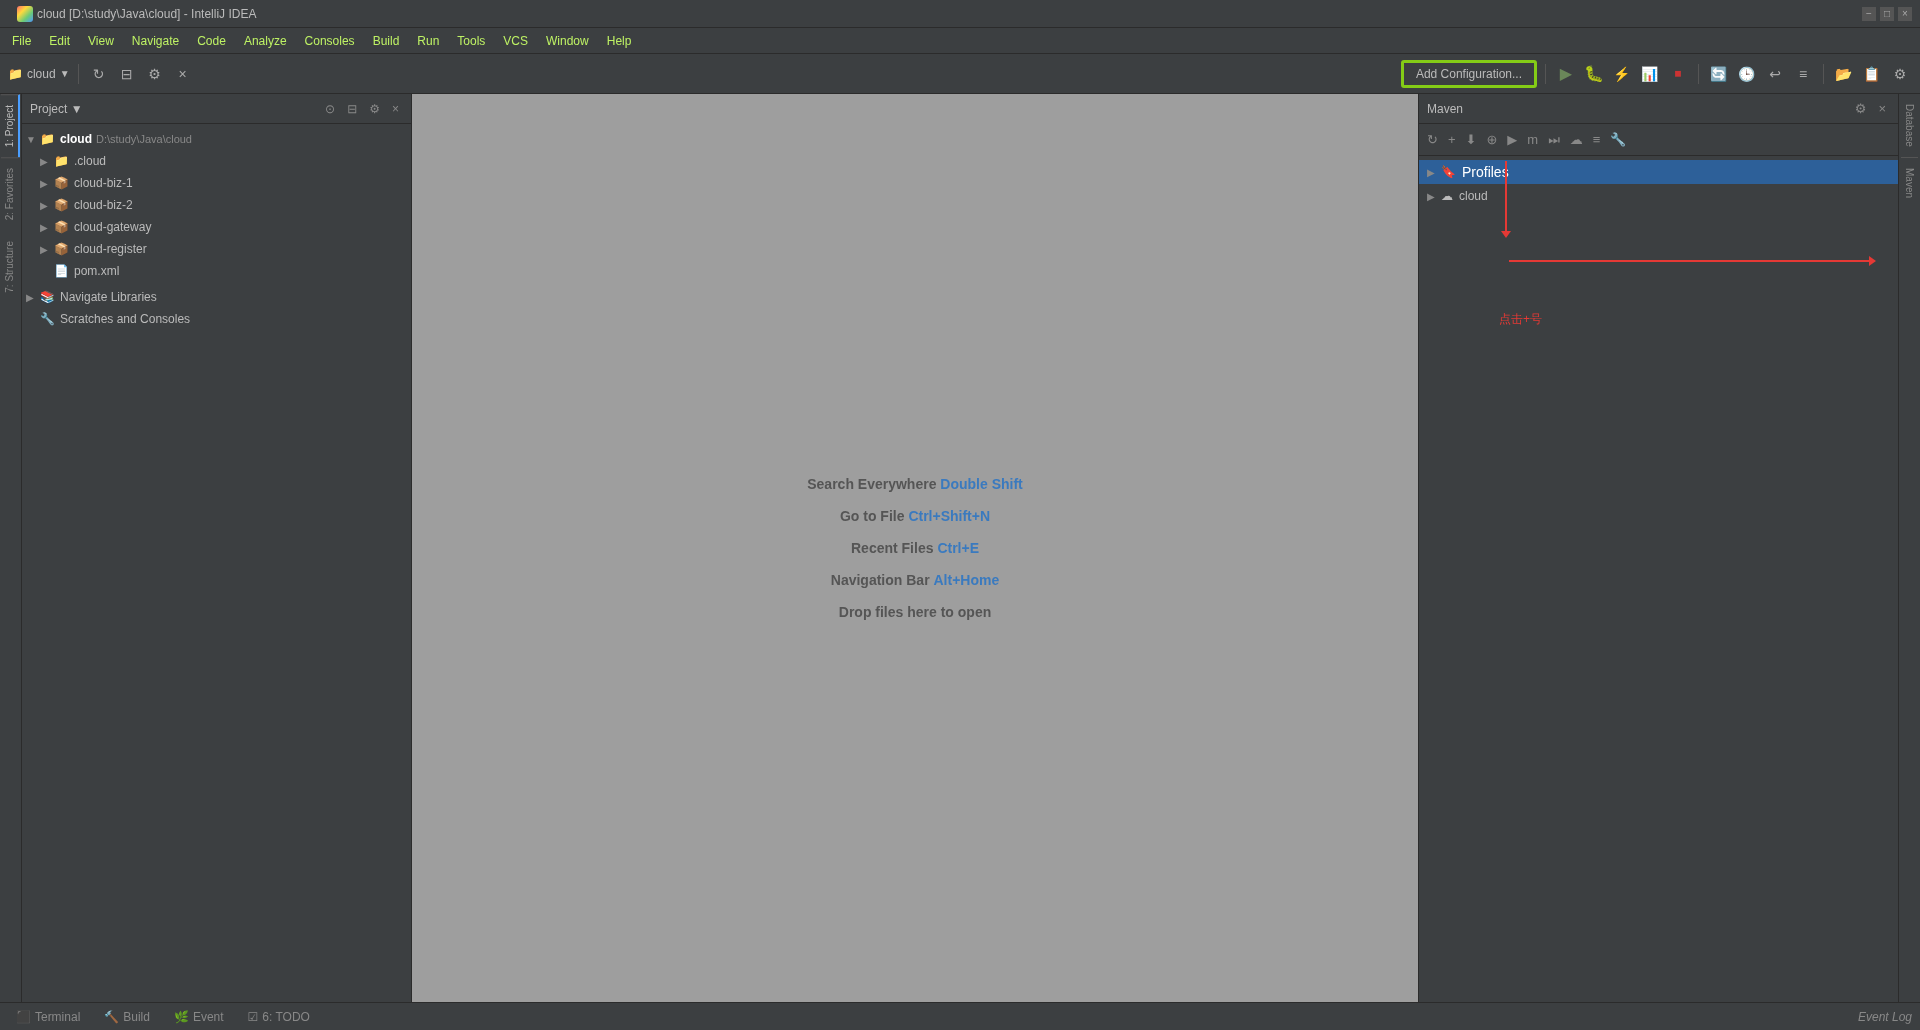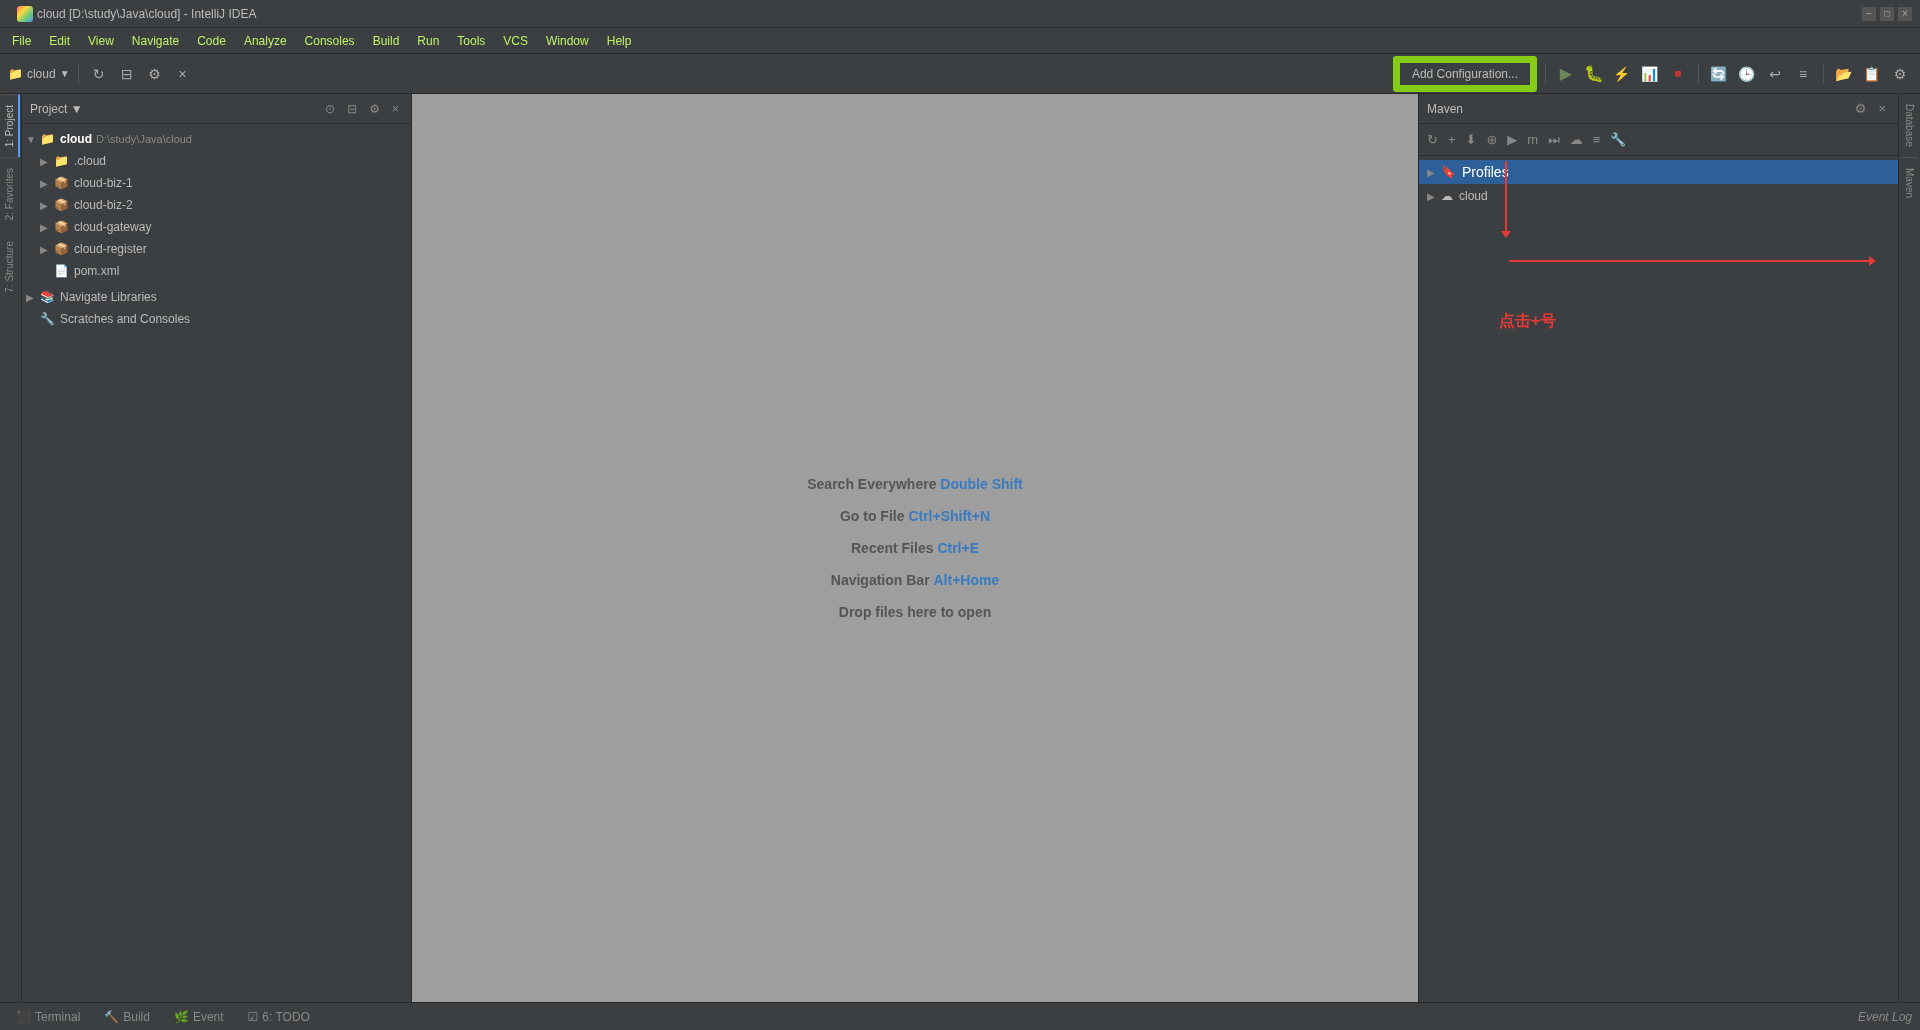--- a/index.html
+++ b/index.html
@@ -39,21 +39,21 @@
       display: flex;
       align-items: center;
       padding: 0 8px;
       border-bottom: 1px solid #2b2b2b;
       gap: 4px;
     }
     .toolbar-project { display: flex; align-items: center; gap: 4px; color: #bbbbbb; font-size: 12px; }
     .toolbar-separator { width: 1px; height: 20px; background: #555; margin: 0 4px; }
     .toolbar-btn { width: 24px; height: 24px; background: transparent; border: none; color: #aaa; cursor: pointer; display: flex; align-items: center; justify-content: center; font-size: 14px; border-radius: 3px; }
     .add-config-btn {
-      border: 7px solid #84cc16;
+      border: 3px solid #84cc16;
       background: #3c3f41;
       color: #bbbbbb;
       padding: 4px 12px;
       font-size: 12px;
       cursor: pointer;
       border-radius: 3px;
       margin-left: auto;
     }
     .run-btn { color: #6a8759; font-size: 16px; }
     .debug-btn { color: #6897bb; font-size: 16px; }
@@ -388,21 +388,21 @@
         <div style="position:absolute;top:5px;left:82px;display:flex;flex-direction:column;align-items:center;">
           <div style="width:2px;height:70px;background:#e53935;"></div>
           <div style="width:0;height:0;border-left:5px solid transparent;border-right:5px solid transparent;border-top:7px solid #e53935;"></div>
         </div>
 
         <div style="position:absolute;top:100px;left:90px;display:flex;align-items:center;">
           <div style="width:360px;height:2px;background:#e53935;"></div>
           <div style="width:0;height:0;border-top:5px solid transparent;border-bottom:5px solid transparent;border-left:7px solid #e53935;"></div>
         </div>
 
-        <div style="position:absolute;top:155px;left:80px;color:#e53935;font-size:16px;font-weight:bold;text-align:center;">点击+号</div>
+        <div style="position:absolute;top:155px;left:80px;color:#e53935;font-size:12px;font-weight:normal;text-align:center;">点击+号</div>
       </div>
     </div>
   </div>
 
   <div style="display:flex;flex-direction:column;background:#3c3f41;border-left:1px solid #2b2b2b;width:22px;align-items:center;">
     <div style="writing-mode:vertical-rl;padding:10px 3px;font-size:10px;color:#888;border-bottom:1px solid #555;">Database</div>
     <div style="writing-mode:vertical-rl;padding:10px 3px;font-size:10px;color:#888;">Maven</div>
   </div>
 
 </div>

